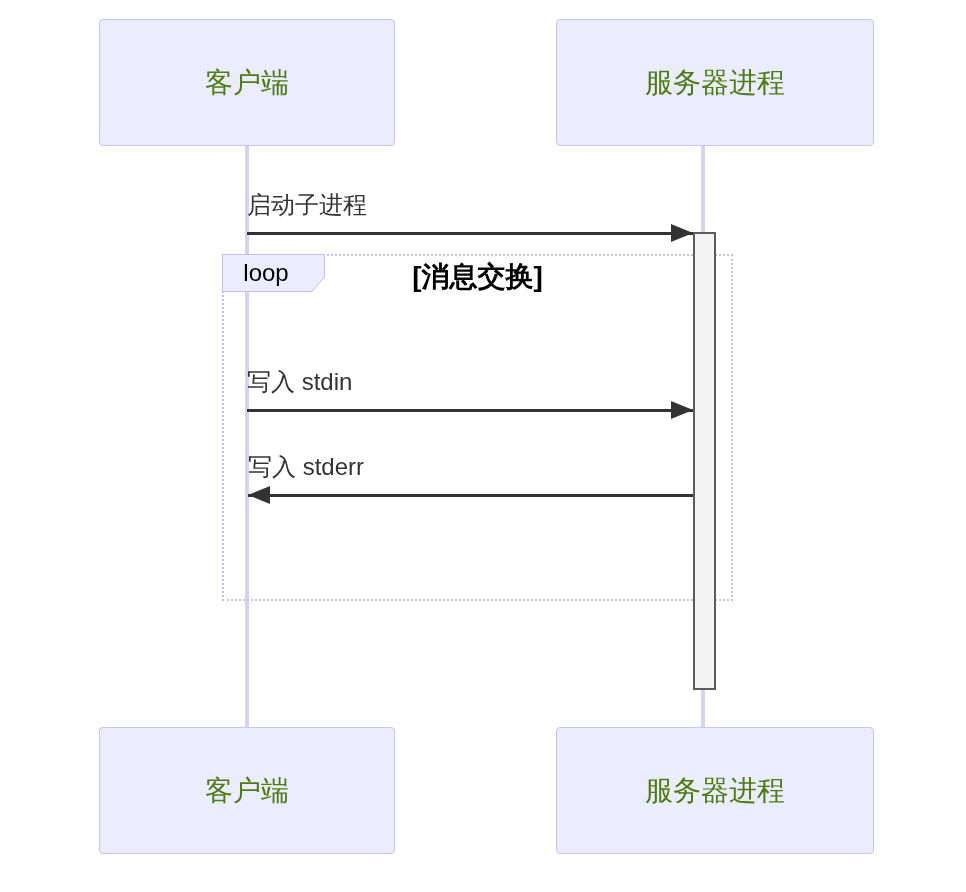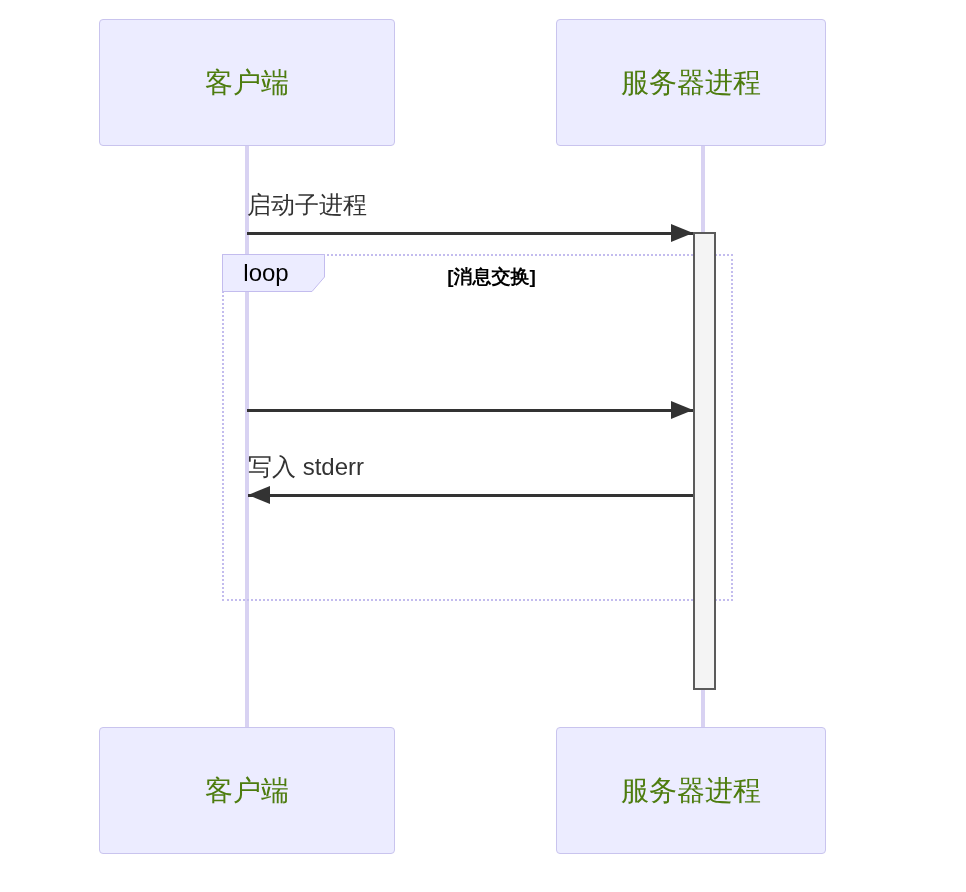--- a/index.html
+++ b/index.html
@@ -22,21 +22,21 @@
     border: 1px solid var(--actor-border, #C9C4EE);
     border-radius: 4px;
     display: flex;
     align-items: center;
     justify-content: center;
     font-size: 28px;
     color: #4d7c0f;
     z-index: 3;
   }
   .actor.client { left: 99px;  width: 296px; }
-  .actor.server { left: 556px; width: 270px; }
+  .actor.server { left: 556px; width: 318px; }
   .actor.top    { top: 19px;  height: 127px; }
   .actor.bottom { top: 727px; height: 127px; }
 
   .lifeline {
     position: absolute;
     top: 146px;
     height: 581px;
     width: 4px;
     background: var(--lifeline, #D8D2F2);
     z-index: 0;
@@ -73,25 +73,24 @@
     color: #000000;
   }
   .loop-title {
     position: absolute;
     left: 222px;
     top: 260px;
     width: 511px;
     height: 34px;
     line-height: 34px;
     text-align: center;
-    font-size: 19px;
+    font-size: 28px;
     font-weight: 700;
     color: var(--loop-title-color, #000000);
     z-index: 4;
-    padding-left: 14px;
   }
 
   .activation {
     position: absolute;
     left: 693px;
     top: 232px;
     width: 23px;
     height: 458px;
     box-sizing: border-box;
     background: var(--activation-fill, #F4F4F4);
@@ -174,20 +173,21 @@
 
   <div class="activation"></div>
 
   <div class="message" style="left:247px; top:185px; width:446px;">
     <div class="msg-label">启动子进程</div>
     <div class="msg-line"></div>
     <div class="arrowhead-right"></div>
   </div>
 
   <div class="message" style="left:247px; top:362px; width:446px;">
+    <div class="msg-label">写入 stdin</div>
     <div class="msg-line"></div>
     <div class="arrowhead-right"></div>
   </div>
 
   <div class="message" style="left:248px; top:447px; width:445px;">
     <div class="msg-label">写入 stderr</div>
     <div class="msg-line"></div>
     <div class="arrowhead-left"></div>
   </div>
 

